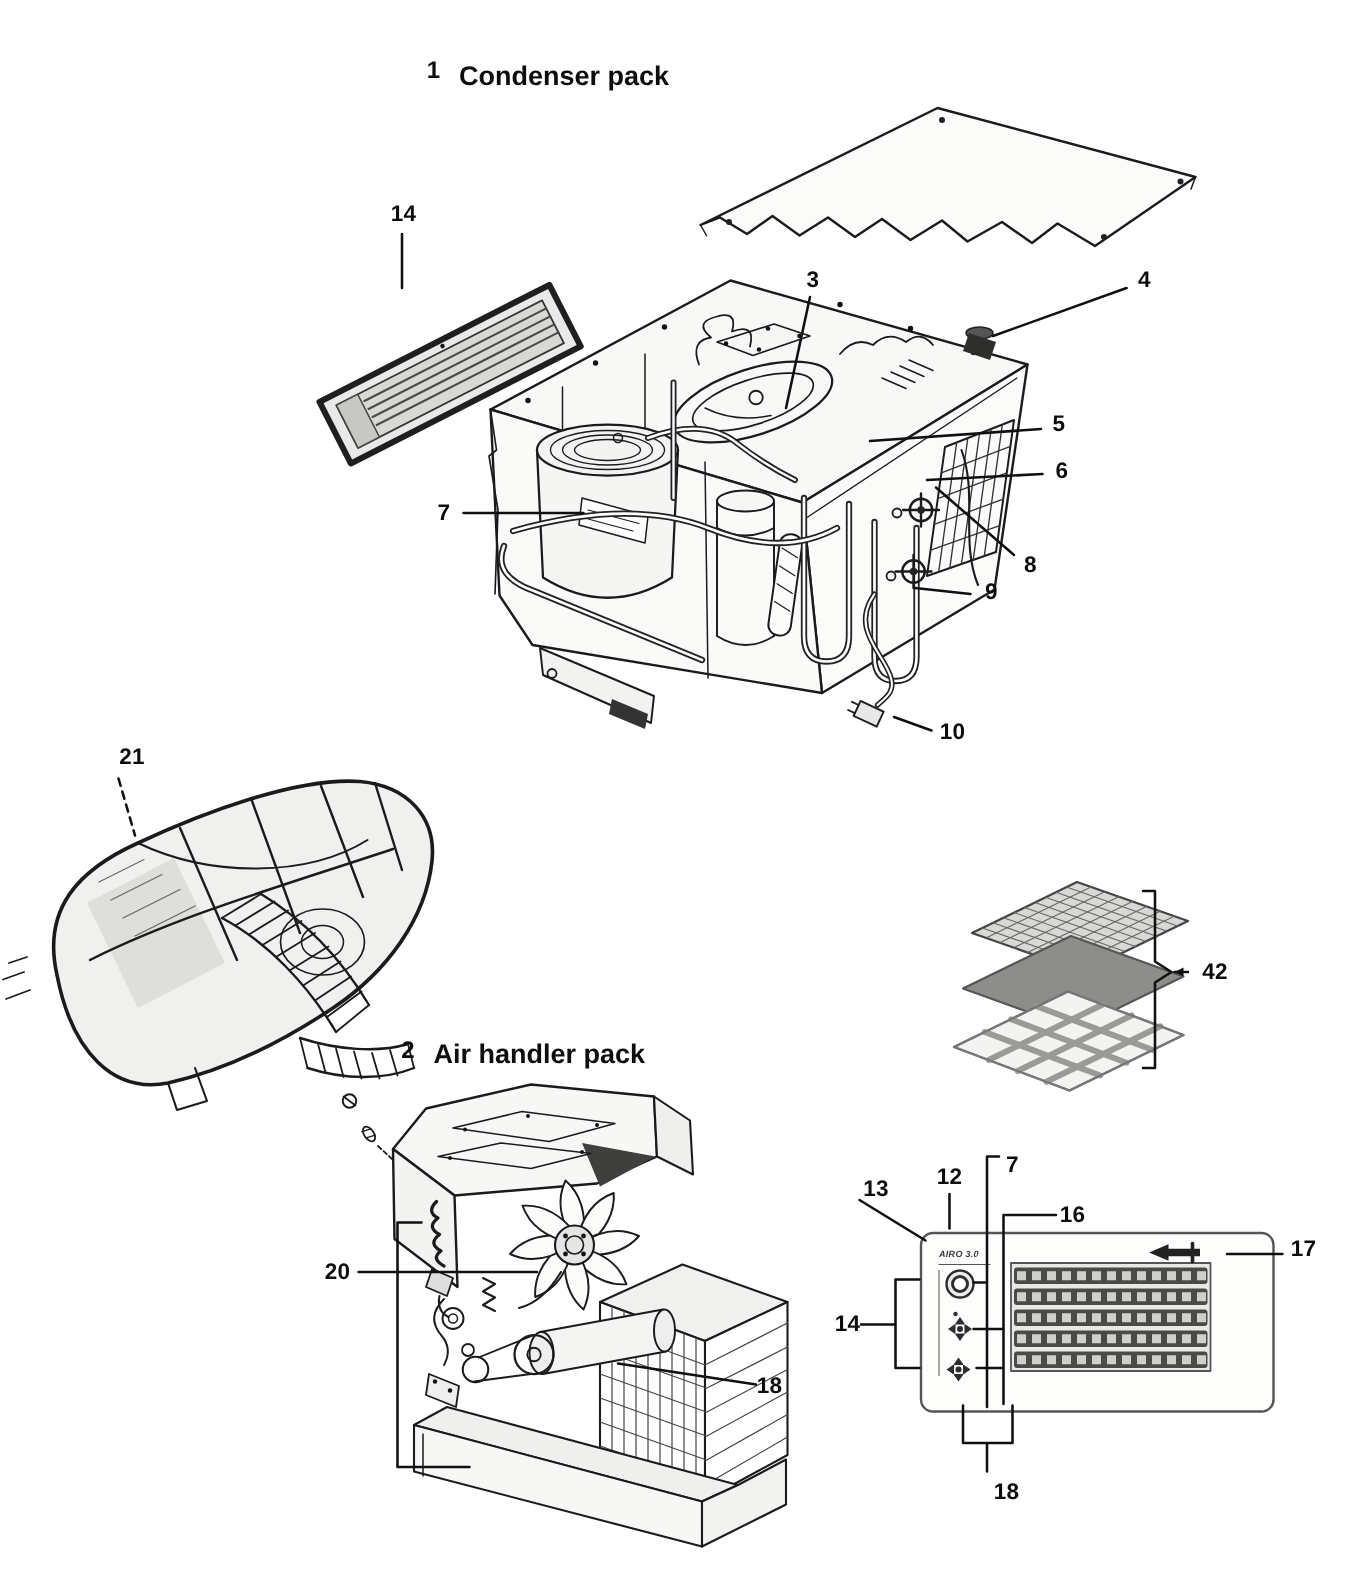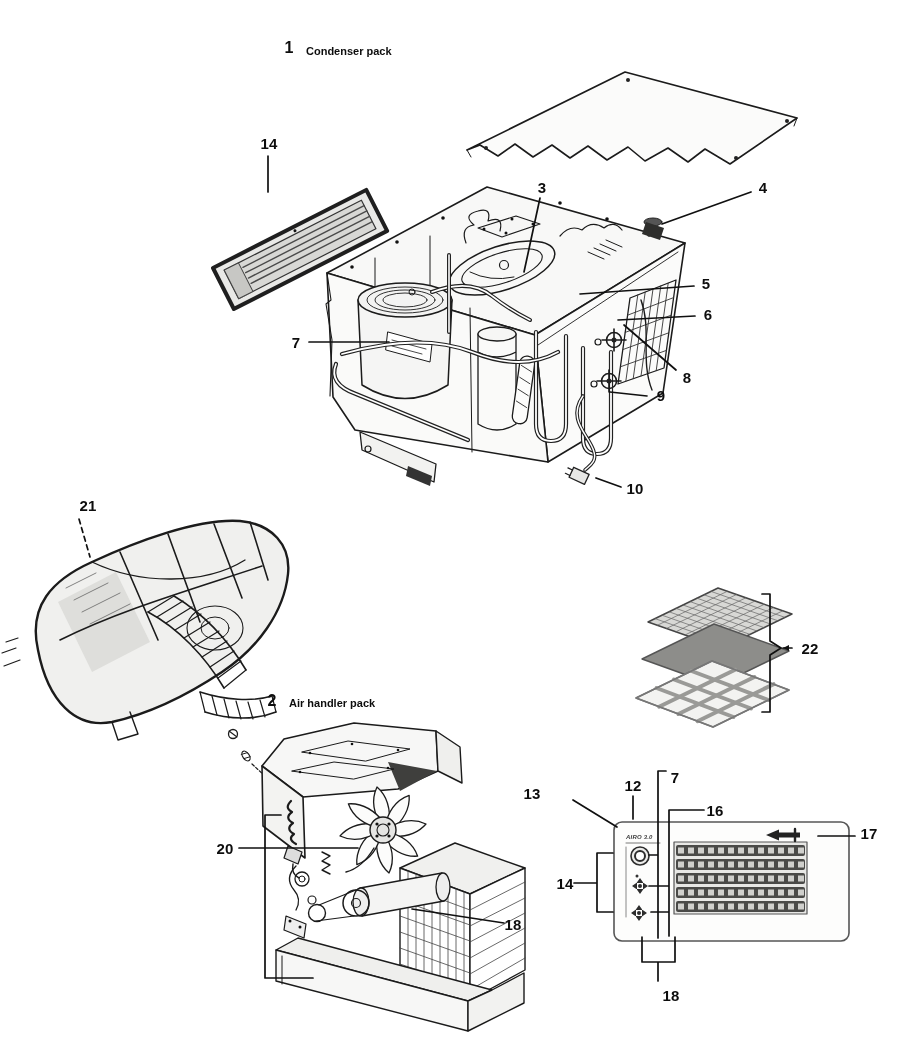--- a/index.html
+++ b/index.html
@@ -2,21 +2,21 @@
 <html><head>
 <meta charset="utf-8">
 <style>
   html,body{margin:0;padding:0;background:#fff}
   .stage{position:relative;width:900px;height:1057px;background:#fff;overflow:hidden;
          font-family:"Liberation Sans",sans-serif}
   .stage svg{position:absolute;left:0;top:0}
   .co{position:absolute;transform:translate(-50%,-50%);font-weight:700;font-size:15px;
       color:#0d0d0d;letter-spacing:.2px;white-space:nowrap}
   .sec-num{font-size:16px}
-  .sec-title{position:absolute;transform:translateY(-50%);font-weight:700;font-size:11px;
+  .sec-title{position:absolute;transform:translateY(-50%);font-weight:700;font-size:18px;
       color:#0d0d0d;white-space:nowrap}
   .panel-logo{position:absolute;font-style:italic;font-weight:700;font-size:6px;
       color:#3a3a3a;letter-spacing:.2px;white-space:nowrap}
 </style>
 </head>
 <body>
 
 <div class="stage">
 
 <svg width="900" height="1057" viewBox="0 0 900 1057" stroke="#1b1b1b" fill="none" stroke-linecap="round" stroke-linejoin="round">
@@ -331,25 +331,25 @@
   <span class="co" style="left:542px;top:187px">3</span>
   <span class="co" style="left:763px;top:187px">4</span>
   <span class="co" style="left:706px;top:283px">5</span>
   <span class="co" style="left:708px;top:314px">6</span>
   <span class="co" style="left:296px;top:342px">7</span>
   <span class="co" style="left:687px;top:377px">8</span>
   <span class="co" style="left:661px;top:395px">9</span>
   <span class="co" style="left:635px;top:488px">10</span>
   <span class="co" style="left:269px;top:143px">14</span>
   <span class="co" style="left:633px;top:785px">12</span>
-  <span class="co" style="left:532px;top:793px">13</span>
+  <span class="co" style="left:584px;top:793px">13</span>
   <span class="co" style="left:565px;top:883px">14</span>
   <span class="co" style="left:675px;top:777px">7</span>
   <span class="co" style="left:715px;top:810px">16</span>
   <span class="co" style="left:869px;top:833px">17</span>
   <span class="co" style="left:671px;top:995px">18</span>
   <span class="co" style="left:513px;top:924px">18</span>
   <span class="co" style="left:225px;top:848px">20</span>
   <span class="co" style="left:88px;top:505px">21</span>
-  <span class="co" style="left:810px;top:648px">22</span>
+  <span class="co" style="left:810px;top:648px">42</span>
 
   <span class="panel-logo" style="left:626px;top:834px">AIRO 3.0</span>
 </div>
 
 </body></html>

